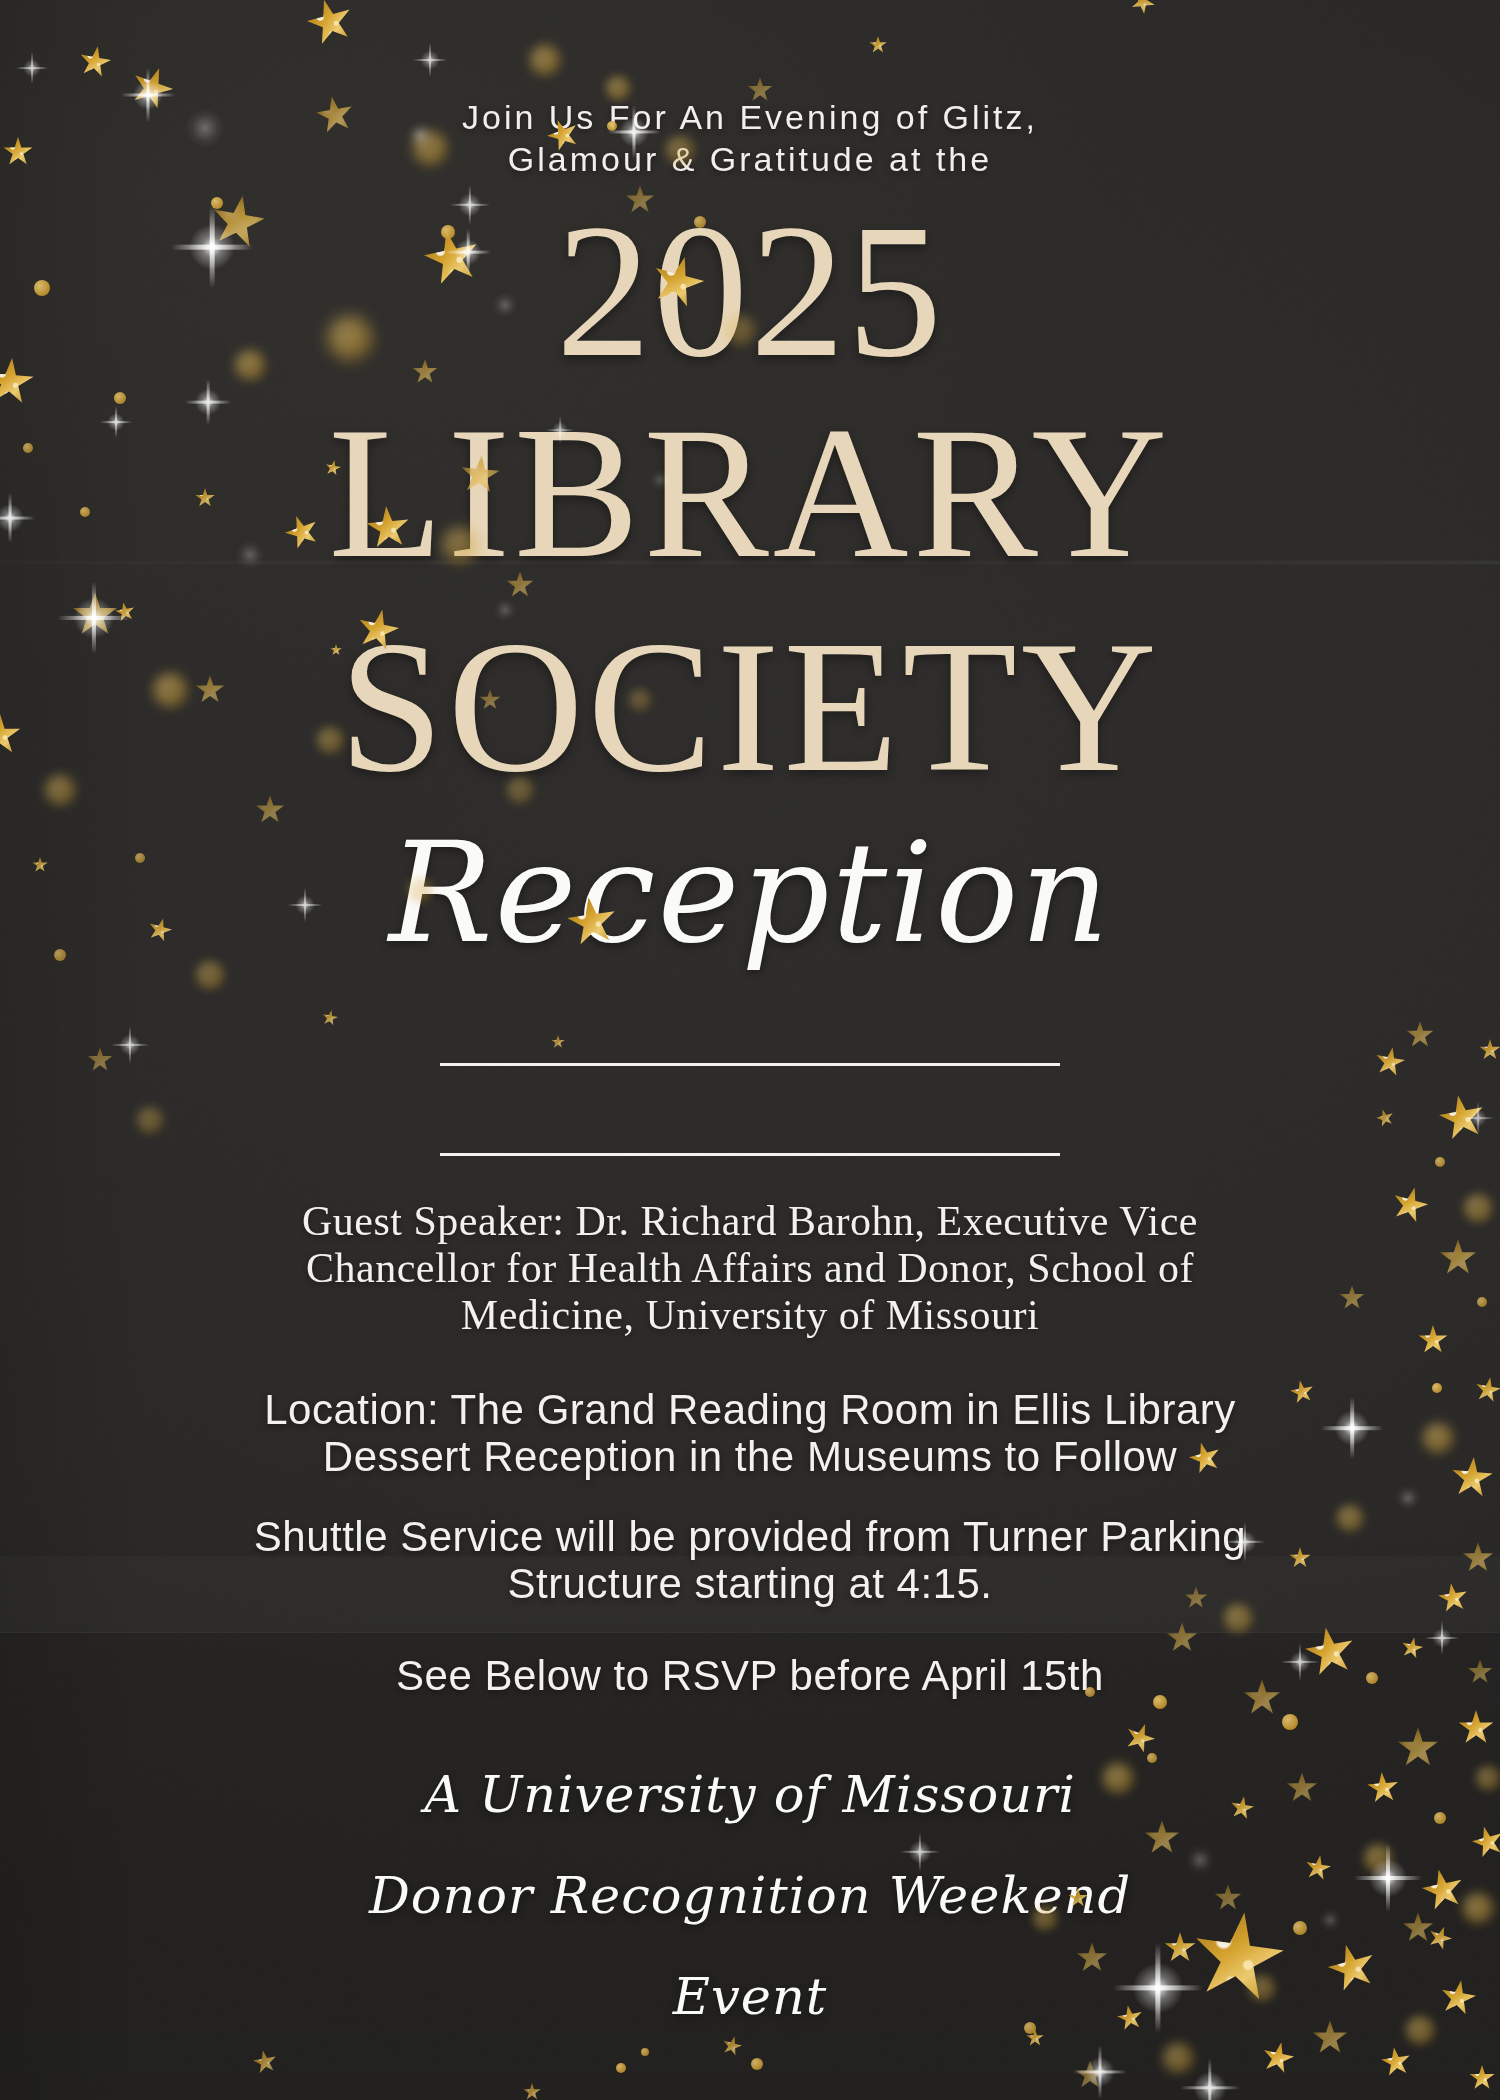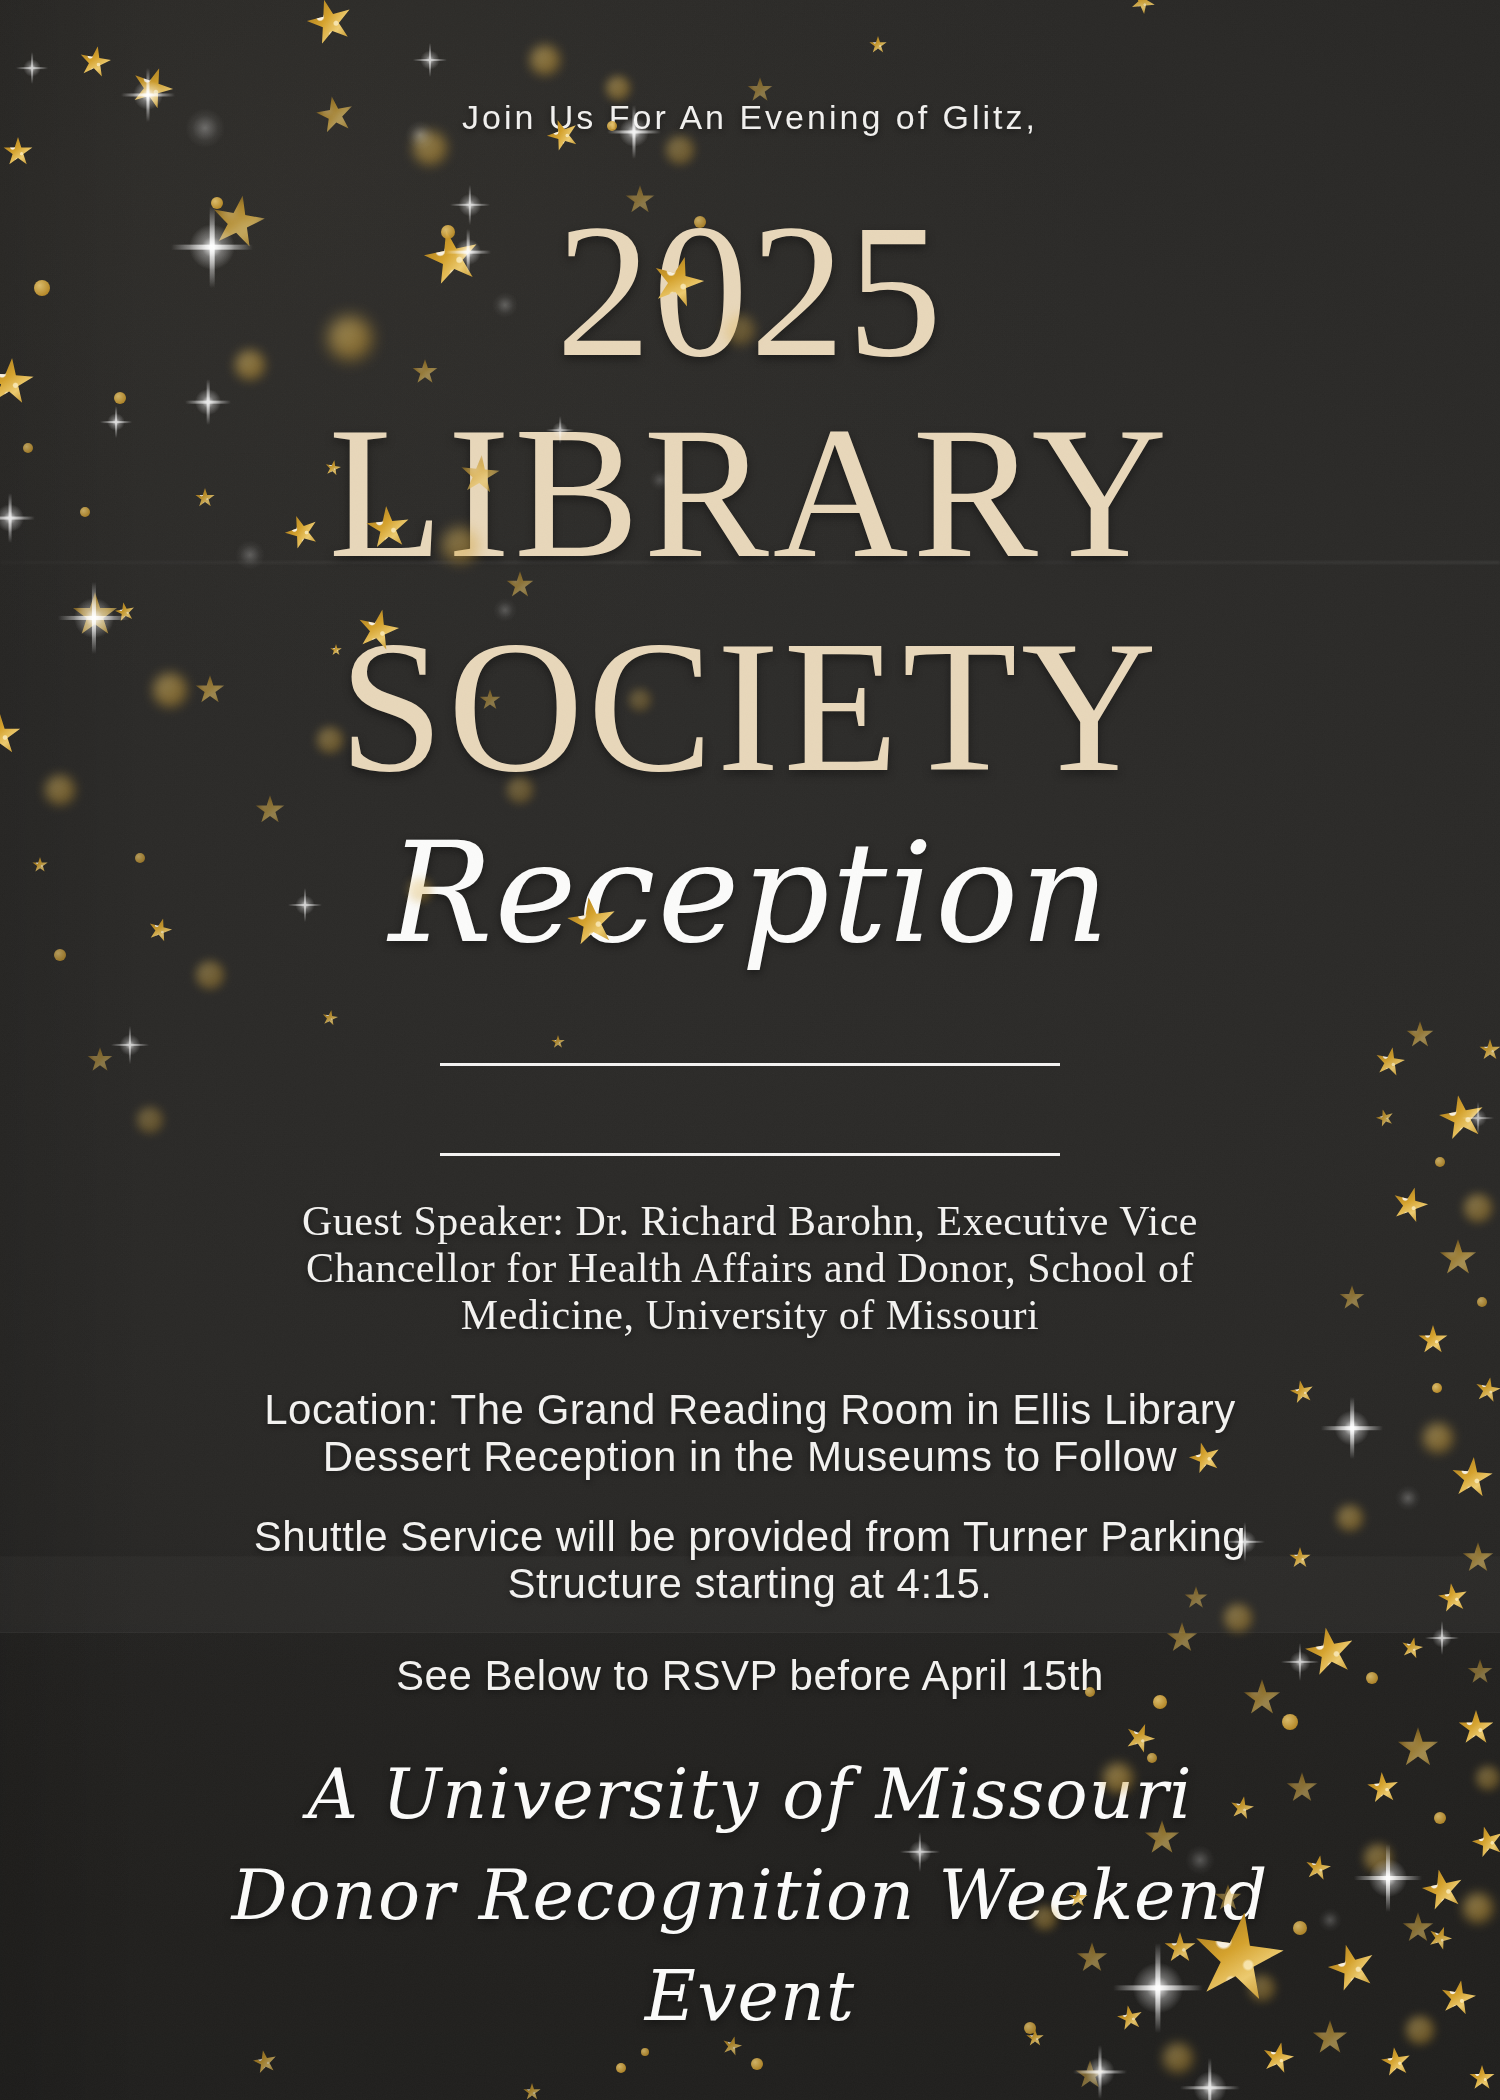--- a/index.html
+++ b/index.html
@@ -40,21 +40,21 @@
   .rule-top{top:1063px;}
   .rule-bottom{top:1153px;}
   .datetime{top:1086px;font-size:38px;letter-spacing:4px;color:#f5f4f2;
     text-shadow:0 2px 6px rgba(0,0,0,0.45);}
   .body-block{font-size:42px;line-height:47px;letter-spacing:0.5px;color:#f3f2f0;
     text-shadow:0 2px 6px rgba(0,0,0,0.45);}
   .speaker{top:1198px;font-family:Liberation Serif, serif;}
   .location{top:1386px;}
   .shuttle{top:1513px;}
   .rsvp{top:1652px;}
-  .footer-script{top:1744px;font-size:70px;line-height:101px;letter-spacing:1px;}
+  .footer-script{top:1744px;font-size:51px;line-height:101px;letter-spacing:1px;}
   
   #starfield{z-index:3;pointer-events:none;}
   .st{position:absolute;}
   .t0,.t1{
     clip-path:polygon(50% 0%,61% 35%,98% 35%,68% 57%,79% 91%,50% 70%,21% 91%,32% 57%,2% 35%,39% 35%);
     background-image:
       radial-gradient(circle at 32% 34%, rgba(255,255,255,0.85) 0 7%, transparent 10%),
       radial-gradient(circle at 62% 56%, rgba(255,244,205,0.7) 0 5%, transparent 8%),
       radial-gradient(circle at 46% 76%, rgba(255,255,255,0.5) 0 4%, transparent 7%),
       linear-gradient(140deg, #a87a1e 8%, #d5a22c 42%, #edcb70 66%, #bd8c20 92%);
@@ -250,20 +250,21 @@
       <div class="st t0" style="left: 523px; top: 2083px; width: 18px; height: 18px; opacity: 0.7;"></div>
       <div class="st t0" style="left: 722px; top: 2036px; width: 20px; height: 20px; opacity: 0.75; transform: rotate(15deg);"></div>
     </div>
 
   <div class="fold-top"></div>
   <div class="fold-band"></div>
   <div class="fold-bottom"></div>
 
   <div class="txt intro">
     <div>Join Us For An Evening of Glitz,</div>
+    <div>Glamour &amp; Gratitude at the</div>
   </div>
 
   <div class="txt year">2025</div>
 
   <div class="txt big-serif title1">LIBRARY</div>
   <div class="txt big-serif title2">SOCIETY</div>
 
   <div class="txt script script-title">Reception</div>
 
   <div class="rule rule-top"></div>

